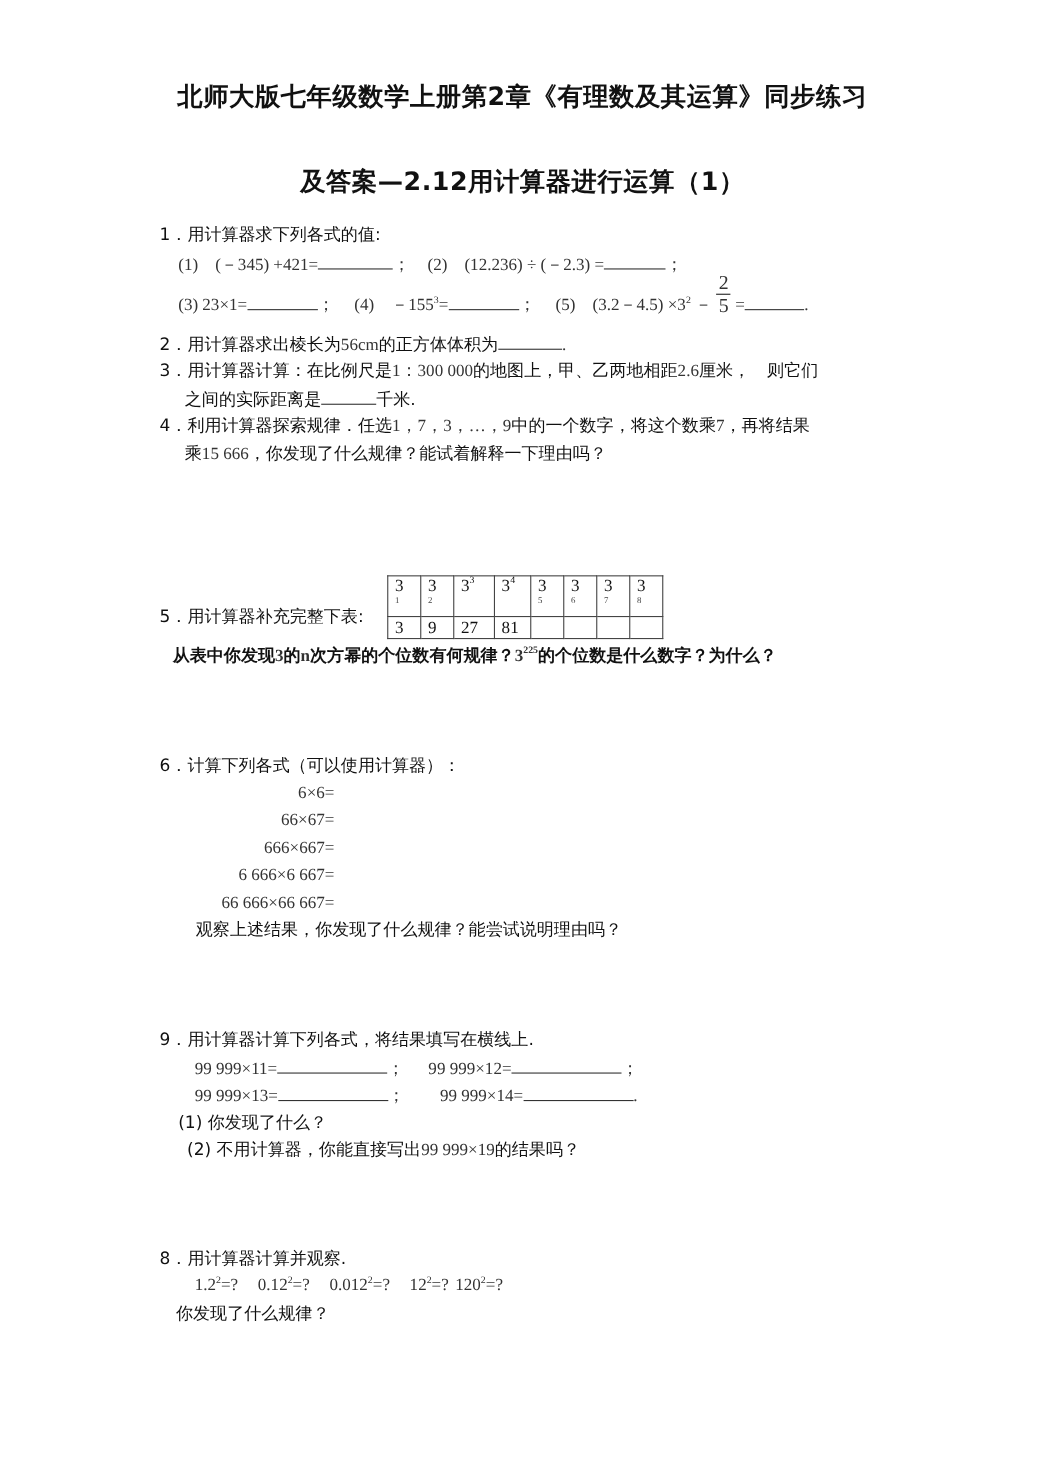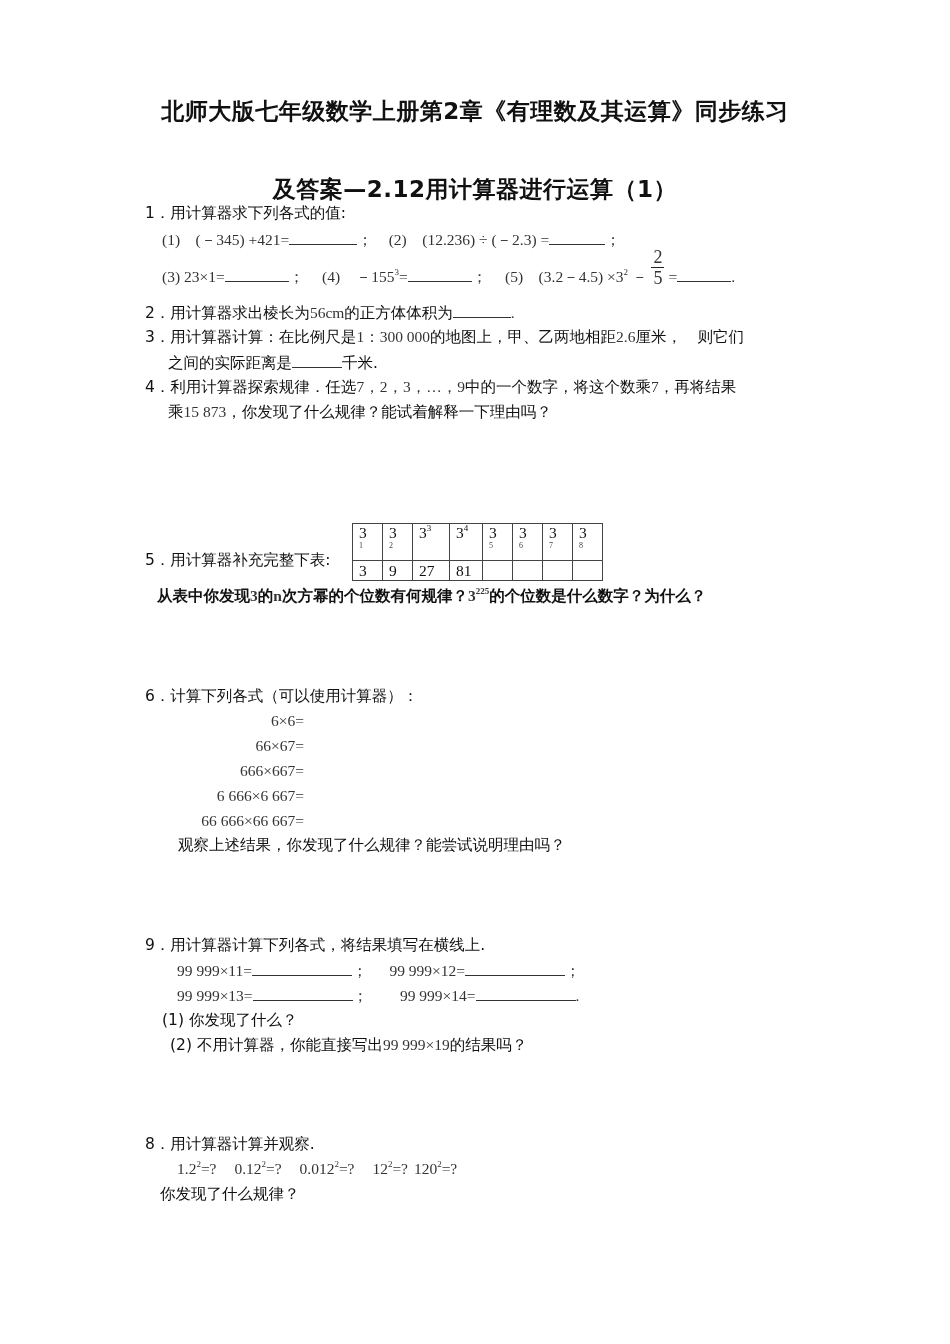--- a/index.html
+++ b/index.html
@@ -1,19 +1,19 @@
 <!DOCTYPE html>
 <html><head>
 <meta charset="utf-8">
 <style>
   html, body { margin: 0; padding: 0; background: #ffffff; }
   body { width: 950px; height: 1344px; position: relative; overflow: hidden;
          font-family: "DejaVu Sans", "Liberation Sans", sans-serif; color: #111; }
   .title { position: absolute; left: 0; width: 950px; text-align: center;
-           font-weight: bold; font-size: 23px; letter-spacing: 0.5px; margin-top: 24px; }
+           font-weight: bold; font-size: 23px; letter-spacing: 0.5px; }
   .line { position: absolute; font-size: 15.5px; white-space: nowrap; line-height: 20px; }
   .num { font-family: "Liberation Serif", "DejaVu Serif", serif; color: #333; font-size: 15.5px; }
   .blank { display: inline-block; border-bottom: 1px solid #333; height: 15px; vertical-align: baseline; }
   sup { font-size: 9px; vertical-align: 7px; line-height: 0; }
   .frac { display: inline-block; vertical-align: middle; text-align: center; margin: 0 4px;
           font-family: "Liberation Serif", serif; font-size: 18px; line-height: 20px; }
   .frac .n { display: block; border-bottom: 1px solid #222; padding: 0 2px; }
   .frac .d { display: block; }
   table.pow { position: absolute; left: 352px; top: 523px; border-collapse: collapse;
               font-family: "Liberation Serif", serif; }
@@ -46,24 +46,24 @@
 </div>
 
 <div class="line" style="left:145px; top:327px;">
   <span>3．用计算器计算：在比例尺是</span><span class="num">1：300 000</span><span>的地图上，甲、乙两地相距</span><span class="num">2.6</span><span>厘米，　则它们</span>
 </div>
 <div class="line" style="left:168px; top:352px;">
   <span>之间的实际距离是</span><span class="blank" style="width:50px;"></span><span>千米.</span>
 </div>
 
 <div class="line" style="left:145px; top:377px;">
-  <span>4．利用计算器探索规律．任选</span><span class="num">7，2，3，…，9</span><span>中的一个数字，将这个数乘</span><span class="num">7</span><span>，再将结果</span>
+  <span>4．利用计算器探索规律．任选</span><span class="num">1，7，3，…，9</span><span>中的一个数字，将这个数乘</span><span class="num">7</span><span>，再将结果</span>
 </div>
 <div class="line" style="left:168px; top:402px;">
-  <span>乘</span><span class="num">15 873</span><span>，你发现了什么规律？能试着解释一下理由吗？</span>
+  <span>乘</span><span class="num">15 666</span><span>，你发现了什么规律？能试着解释一下理由吗？</span>
 </div>
 
 <div class="line" style="left:145px; top:502px;margin-top:48px;">5．用计算器补充完整下表:</div>
 <table class="pow">
   <tbody>
       <tr class="head">
     <td>
           <span class="base">3</span>
           <span class="exp-below">1</span>
         </td>

